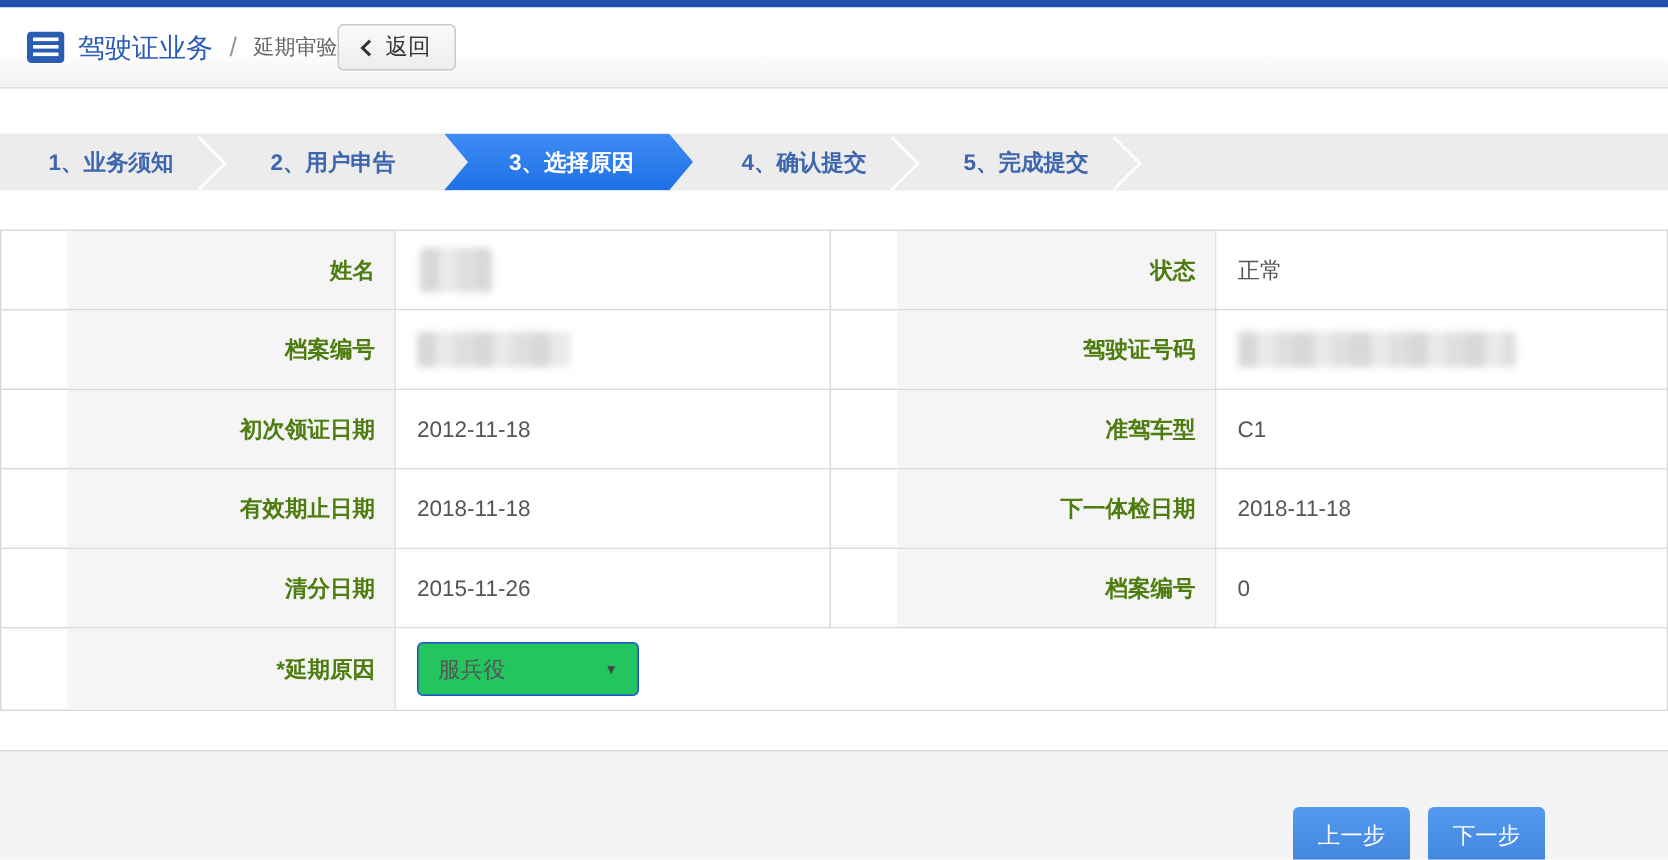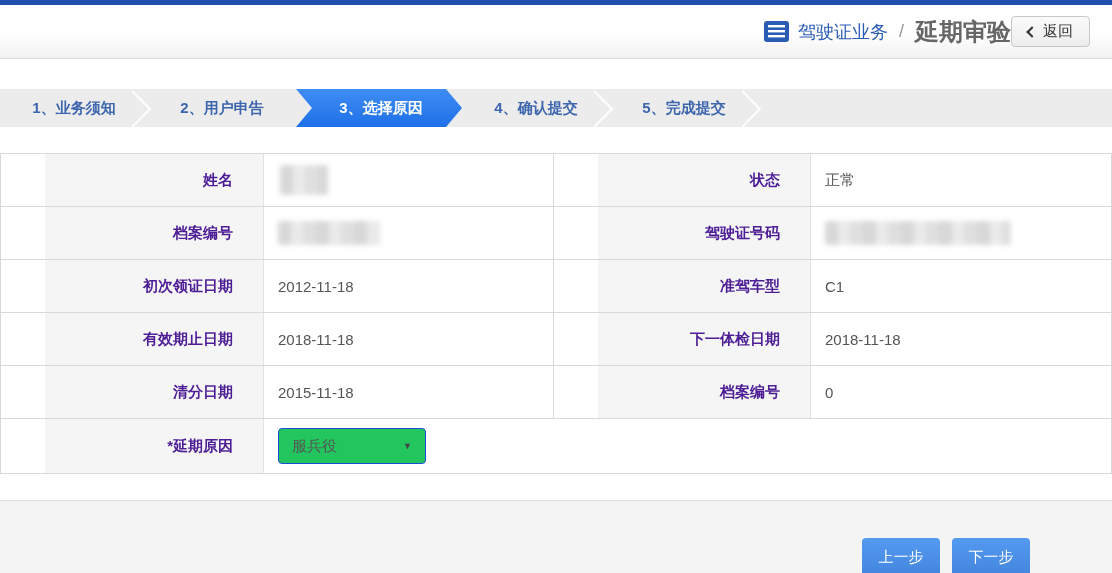--- a/index.html
+++ b/index.html
@@ -3,28 +3,28 @@
 <meta charset="utf-8">
 <style>
   * { margin:0; padding:0; box-sizing:border-box; }
   html,body { width:1112px; height:573px; overflow:hidden; background:#fff;
     font-family:"Liberation Sans","DejaVu Sans",sans-serif; }
 
   
   .topbar { height:5px; background:#2150ae; }
 
   
-  .header { height:54px; display:flex; align-items:center; justify-content:flex-end;
+  .header { height:54px; display:flex; align-items:center; justify-content:flex-start;
     padding:0 12px 0 18px; background:linear-gradient(180deg,#ffffff 55%,#f1f1f1 100%);
     border-bottom:1px solid #dddddd; }
   .header-left { display:flex; align-items:center; gap:9px; }
   .hicon { display:inline-flex; }
   .title-primary { color:#2b5cb4; font-size:18px; }
   .title-sep { color:#9a9a9a; font-size:18px; margin:0 2px; }
-  .title-secondary { color:#666666; font-size:24px;font-weight:bold; }
+  .title-secondary { color:#666666; font-size:14px; }
   .back-btn { display:flex; align-items:center; gap:7px; height:31px; padding:0 16px;
     background:linear-gradient(180deg,#fafafa,#ededed); border:1px solid #c8c8c8;
     border-radius:4px; color:#333; font-size:15px; cursor:pointer;
     font-family:inherit; margin-right:10px; }
   .chev-left { width:8px; height:8px; border-left:2px solid #333; border-bottom:2px solid #333;
     transform:rotate(45deg); display:inline-block; }
 
   
   .steps { margin-top:30px; height:38px; background:#ececec; display:flex; position:relative; }
   .step { position:relative; width:148px; display:flex; align-items:center; justify-content:center;
@@ -38,22 +38,22 @@
   .step.active span { margin-left:4px; }
   .steps-filler { flex:1; }
 
   
   .table { margin-top:26px; border:1px solid #d9d9d9; }
   .row { display:grid; grid-template-columns:263px 290px 257px 300px; height:53px;
     border-bottom:1px solid #d9d9d9; }
   .row:last-child { border-bottom:none; height:54px; }
   .row.row-reason { grid-template-columns:263px 847px;text-align:right; }
   .cell { display:flex; align-items:center; font-size:15px; }
-  .lbl { background:#f5f5f5; justify-content:flex-end; padding-right:30px;
-    font-weight:bold; color:#4c1d95; border-right:1px solid #e2e2e2;margin-left:44px; }
+  .lbl { background:#f5f5f5; justify-content:flex-end; padding-right:13px;
+    font-weight:bold; color:#4d7c0f; border-right:1px solid #e2e2e2;margin-left:44px; }
   .val { background:#fff; padding-left:14px; color:#555; }
   .val.mid { border-right:1px solid #d9d9d9; }
 
   
   .blob { border-radius:3px; filter:blur(2.5px); opacity:.95;
     background:
       repeating-linear-gradient(90deg,#d6d6d6 0 13px,#e9e9e9 13px 25px,#dedede 25px 38px),
       repeating-linear-gradient(0deg,rgba(255,255,255,.45) 0 7px,rgba(0,0,0,.05) 7px 14px); }
   .blob-name { width:48px; height:30px; margin-left:2px; }
   .blob-file { width:102px; height:24px; }
@@ -148,21 +148,21 @@
 
   <div class="row">
     <div class="cell lbl">有效期止日期</div>
     <div class="cell val mid">2018-11-18</div>
     <div class="cell lbl">下一体检日期</div>
     <div class="cell val">2018-11-18</div>
   </div>
 
   <div class="row">
     <div class="cell lbl">清分日期</div>
-    <div class="cell val mid">2015-11-18</div>
+    <div class="cell val mid">2015-11-26</div>
     <div class="cell lbl">档案编号</div>
     <div class="cell val">0</div>
   </div>
 
   <div class="row row-reason">
     <div class="cell lbl">*延期原因</div>
     <div class="cell val">
       <div class="select">
         <span>服兵役</span>
         <span class="caret">▼</span>

